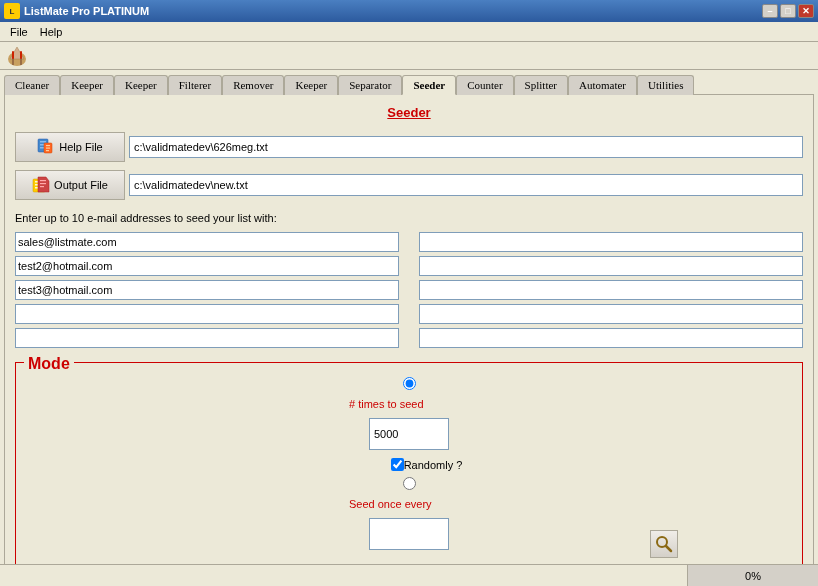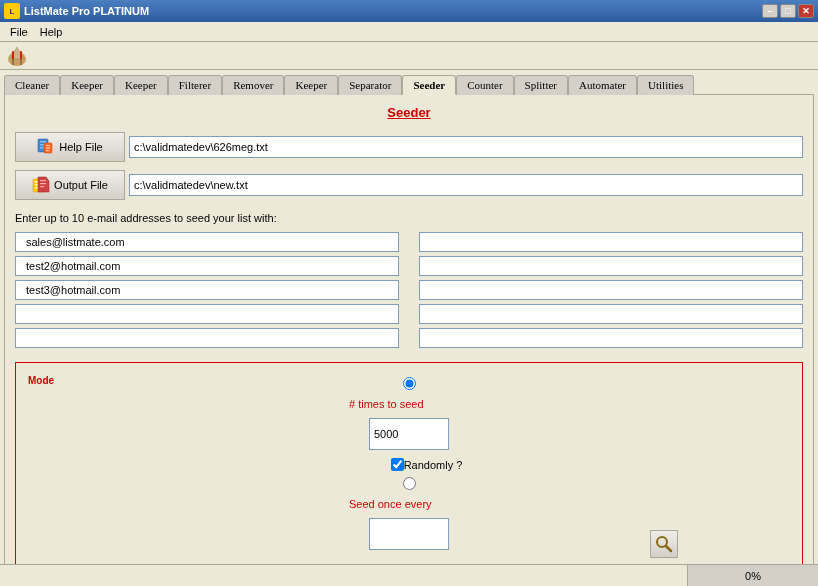--- a/index.html
+++ b/index.html
@@ -152,41 +152,40 @@
     .email-grid {
       display: grid;
       grid-template-columns: 1fr 1fr;
       gap: 4px 20px;
       margin-bottom: 14px;
     }
     .email-input {
       height: 20px;
       border: 1px solid #7f9db9;
       background: white;
-      padding: 2px 10px;
+      padding: 2px 2px;
       font-size: 11px;
       width: 100%;
     }
 
     .mode-group {
       border: 1px solid #cc0000;
       padding: 8px 12px;
       position: relative;
       margin-bottom: 12px;
     }
     .mode-legend {
       position: absolute;
       top: -8px;
       left: 8px;
       background: #ece9d8;
       padding: 0 4px;
       color: #cc0000;
-      font-size: 10px;
+      font-size: 16px;
       font-weight: bold;
-      margin-top: 20px;
     }
     .mode-row {
       display: flex;
       align-items: center;
       margin: 6px 0;
       gap: 8px;
       flex-direction: column;
     }
     .mode-label {
       color: #cc0000;

